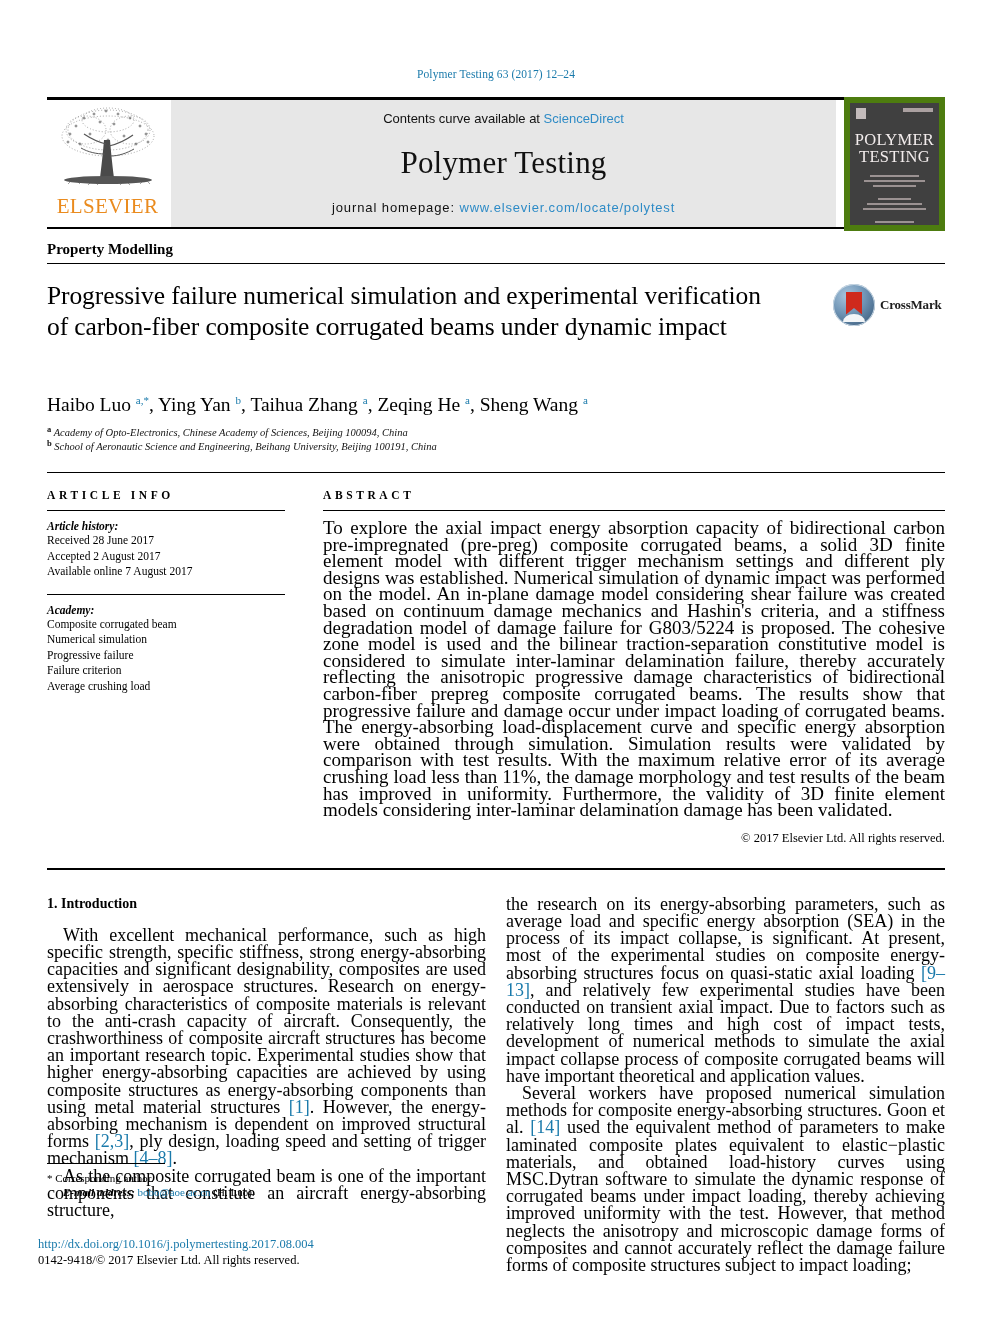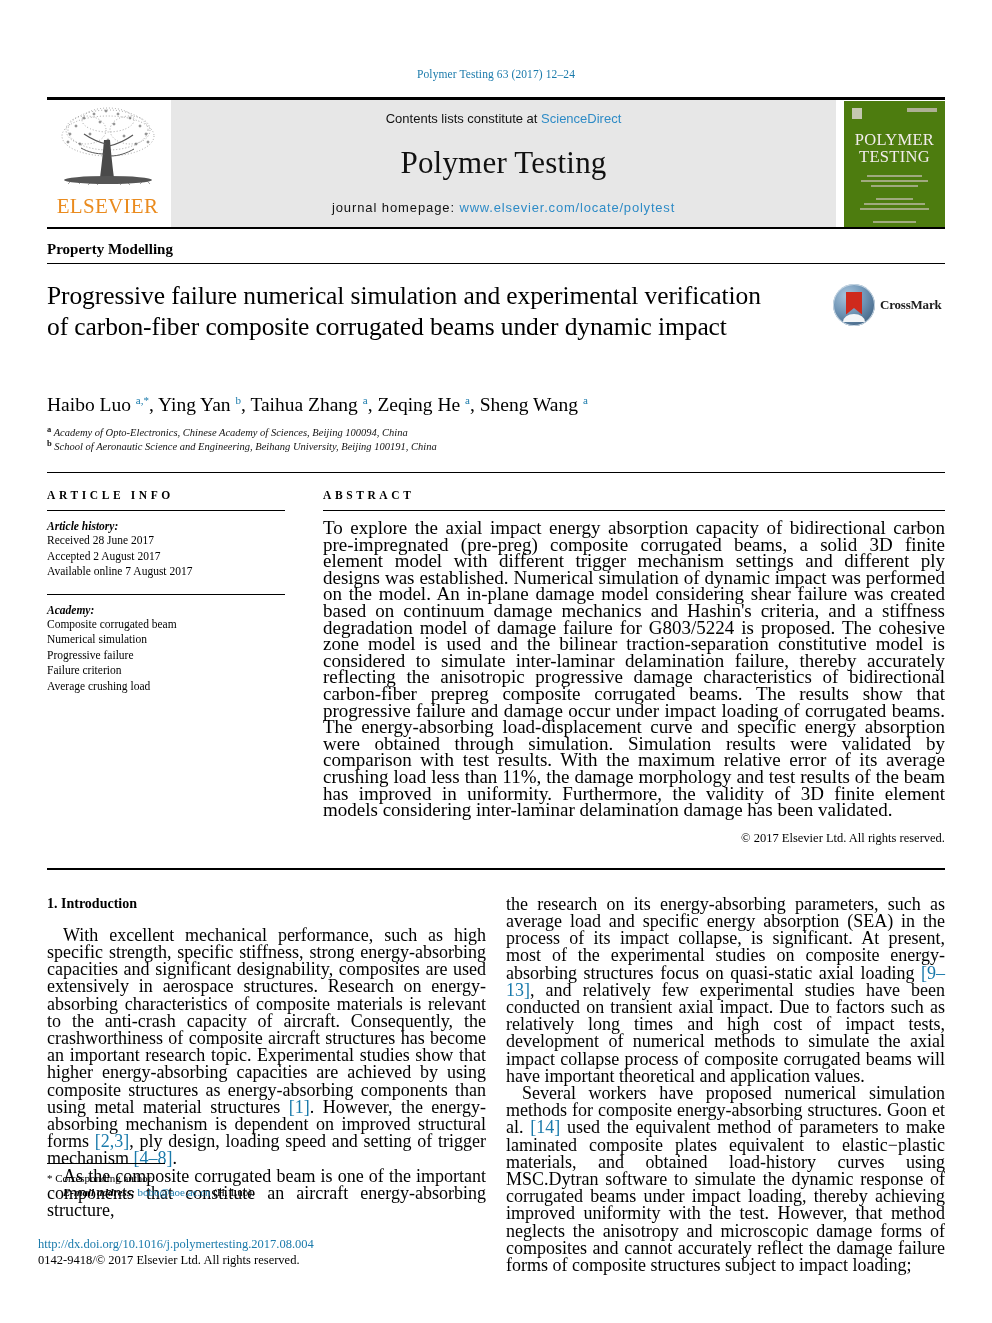--- a/index.html
+++ b/index.html
@@ -103,23 +103,23 @@
   .cover-block {
     width: 101px;
     flex: 0 0 101px;
     display: flex;
     align-items: center;
     justify-content: center;
   }
   .cover {
     width: 95px;
     height: 122px;
-    background: #4d7c0f;
+    background: #404040;
     position: relative;
-    border: 2px solid #4d7c0f;
+    border: 6px solid #4d7c0f;
     overflow: hidden;
     padding-left: 28px;
   }
   .cover .cov-top {
     position: absolute;
     top: 5px; left: 6px; right: 6px;
     height: 13px;
     display: flex;
     justify-content: space-between;
     align-items: flex-start;
@@ -448,21 +448,21 @@
             <path d="M64 81 q5 -7 10 0" fill="none" stroke="#555" stroke-width="1"></path>
             <path d="M84 80 q5 -7 10 0" fill="none" stroke="#555" stroke-width="1"></path>
           </g>
         </g>
       </svg>
       <div class="elsevier-word">ELSEVIER</div>
     </div>
 
     <div class="center-block">
       <div class="contents-line">
-        <span>Contents lists constitute at </span><span class="sd">ScienceDirect</span>
+        <span>Contents curve available at </span><span class="sd">ScienceDirect</span>
       </div>
       <div class="journal-name">Polymer Testing</div>
       <div class="homepage-line">
         <span>journal homepage: </span><span class="url">www.elsevier.com/locate/polytest</span>
       </div>
     </div>
 
     <div class="cover-block">
       <div class="cover">
         <div class="cov-top">

